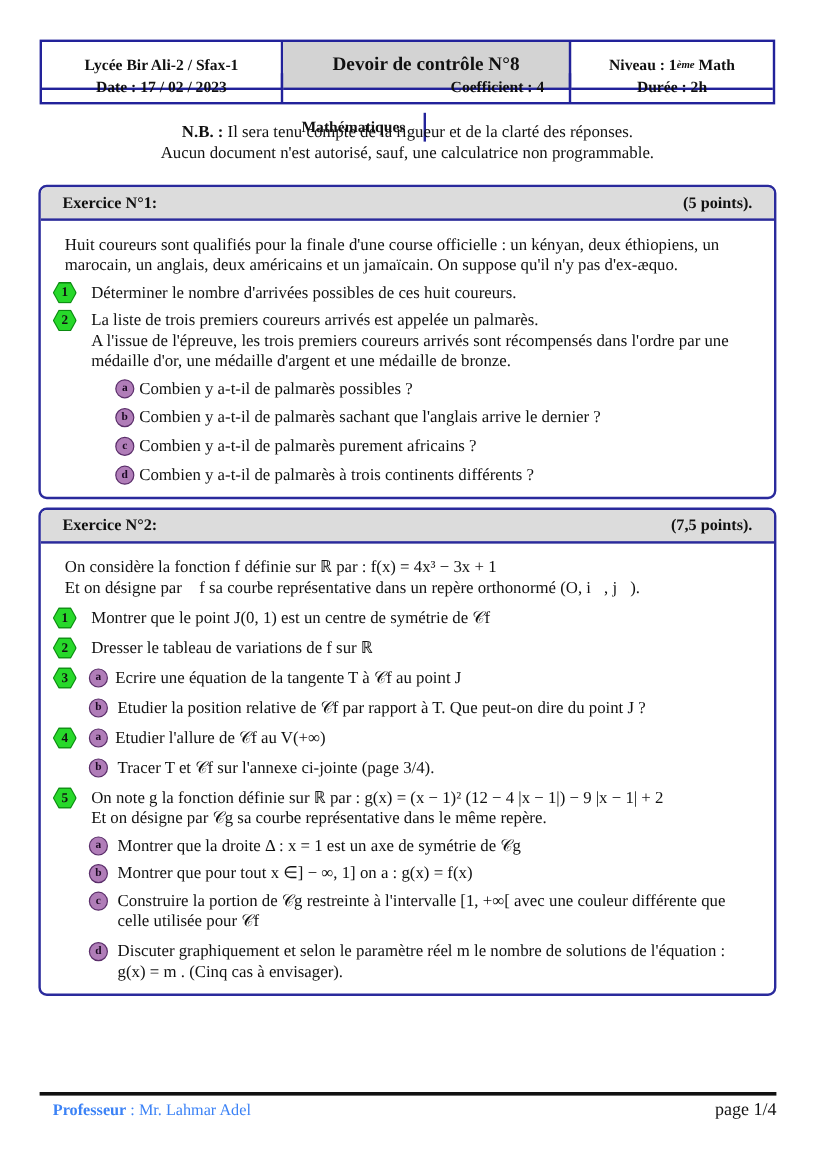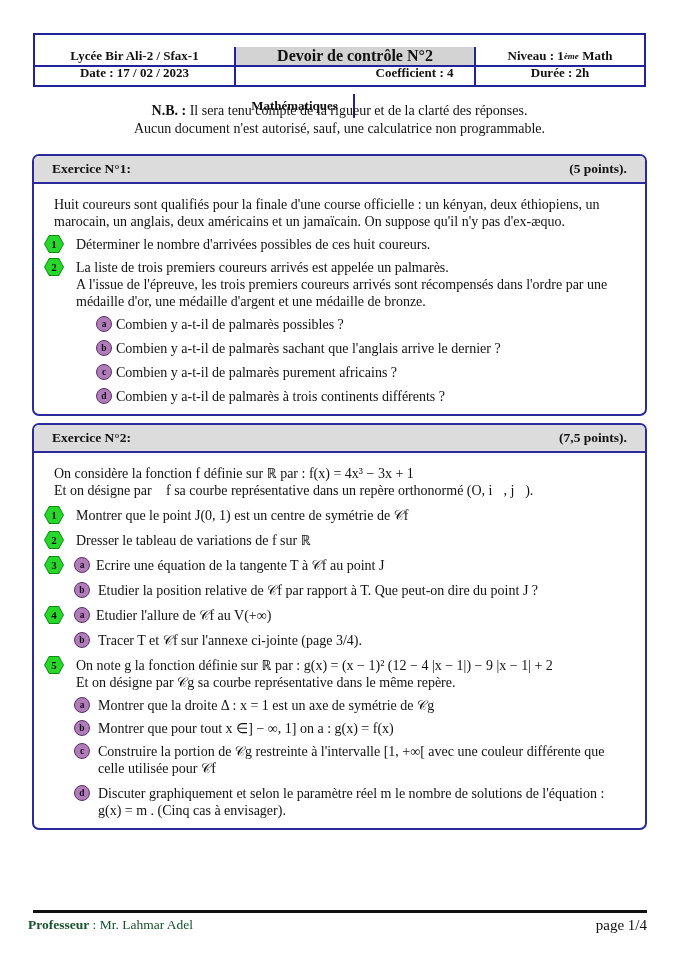--- a/index.html
+++ b/index.html
@@ -12,21 +12,21 @@
   
   .hdr {
     position: absolute; left: 33px; top: 33px; width: 613px; height: 54px;
     border: 2px solid #22229a; box-sizing: border-box;
     font-family: "Liberation Serif", serif; font-weight: bold; font-size: 13px;
   }
   .hdr .cell {
     position: absolute; box-sizing: border-box; display: flex; align-items: center; justify-content: center;
     border-right: 2px solid #22229a;
   }
-  .hdr .row1 { top: 12px; height: 20px; border-bottom: 2px solid #22229a; }
+  .hdr .row1 { top: 0; height: 40px; border-bottom: 2px solid #22229a; }
   .hdr .row2 { top: 26px; height: 24px; }
   .hdr .c1 { left: 0; width: 201px; }
   .hdr .title { left: 201px; width: 240px; background: #d3d3d3; font-size: 16px; }
   .hdr .c3 { left: 441px; width: 168px; border-right: none; }
   .hdr .m1 { left: 201px; width: 119px; margin-top: 33px; }
   .hdr .m2 { left: 320px; width: 121px; }
   sup { font-size: 9px; font-style: italic; line-height: 0; }
 
   .nb {
     position: absolute; left: 0; width: 679px; top: 102px; text-align: center;
@@ -60,30 +60,30 @@
     clip-path: polygon(25% 0, 75% 0, 100% 50%, 75% 100%, 25% 100%, 0 50%); }
   .hex-wrap .hex { left: 1px; top: 1px; }
   .circ {
     position: absolute; top: 0px; width: 14px; height: 14px; border-radius: 50%;
     background: #b07db8; border: 1px solid #5a2e6a; color: #1a0a22;
     font-size: 9.5px; font-weight: bold; display: flex; align-items: center; justify-content: center;
   }
   .sub .circ { left: 42px; }
 
   .footer-line { position: absolute; left: 33px; top: 910px; width: 614px; height: 3px; background: #111; }
-  .footer-left { position: absolute; left: 28px; top: 917px; font-family: "Liberation Serif", serif; font-size: 13.5px; color: #14532d; }
+  .footer-left { position: absolute; left: 44px; top: 917px; font-family: "Liberation Serif", serif; font-size: 13.5px; color: #3b82f6; }
   .footer-left b { font-weight: bold; }
   .footer-right { position: absolute; right: 32px; top: 917px; font-family: "Liberation Serif", serif; font-size: 15px; }
 </style>
 </head>
 <body>
 
 <div class="hdr">
   <div class="cell row1 c1">Lycée Bir Ali-2 / Sfax-1</div>
-  <div class="cell row1 title">Devoir de contrôle N°2</div>
+  <div class="cell row1 title">Devoir de contrôle N°8</div>
   <div class="cell row1 c3">
     <span>Niveau : 1</span>
       <sup>ème</sup>
       <span style="white-space:pre"> Math</span>
   </div>
   <div class="cell row2 c1">Date : 17 / 02 / 2023</div>
   <div class="cell row2 m1">Mathématiques</div>
   <div class="cell row2 m2">Coefficient : 4</div>
   <div class="cell row2 c3">Durée : 2h</div>
 </div>

